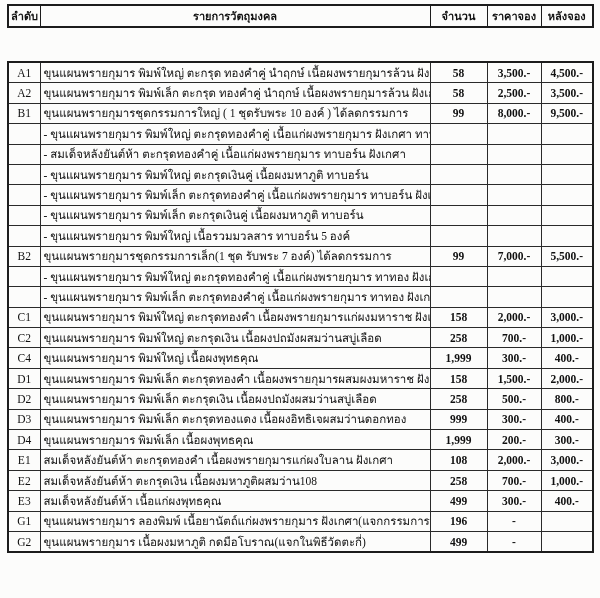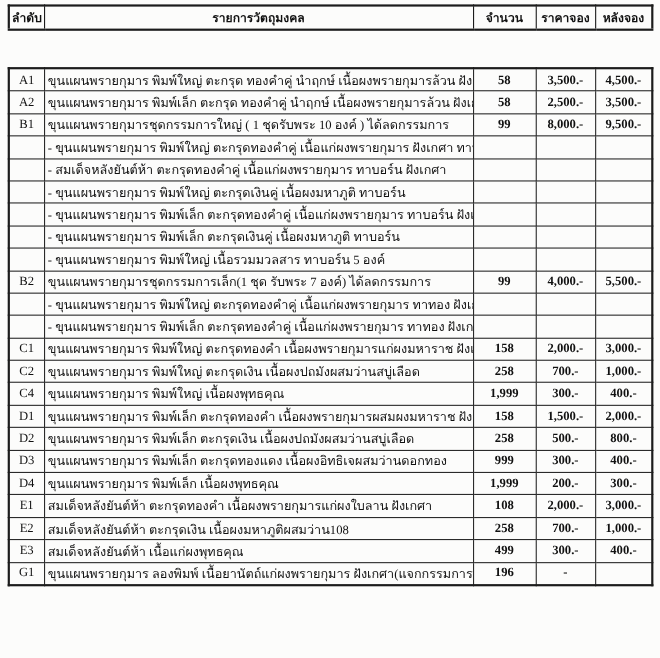--- a/index.html
+++ b/index.html
@@ -154,21 +154,21 @@
           <td class="col-no"></td>
           <td class="col-item">- ขุนแผนพรายกุมาร พิมพ์ใหญ่ เนื้อรวมมวลสาร ทาบอร์น 5 องค์</td>
           <td class="col-qty"></td>
           <td class="col-book"></td>
           <td class="col-after"></td>
         </tr>
         <tr>
           <td class="col-no">B2</td>
           <td class="col-item">ขุนแผนพรายกุมารชุดกรรมการเล็ก(1 ชุด รับพระ 7 องค์) ได้ลดกรรมการ</td>
           <td class="col-qty">99</td>
-          <td class="col-book">4,000.-</td>
+          <td class="col-book">7,000.-</td>
           <td class="col-after">5,500.-</td>
         </tr>
         <tr>
           <td class="col-no"></td>
           <td class="col-item">- ขุนแผนพรายกุมาร พิมพ์ใหญ่ ตะกรุดทองคำคู่ เนื้อแก่ผงพรายกุมาร ทาทอง ฝังเกศา</td>
           <td class="col-qty"></td>
           <td class="col-book"></td>
           <td class="col-after"></td>
         </tr>
         <tr>
@@ -248,16 +248,23 @@
           <td class="col-book">300.-</td>
           <td class="col-after">400.-</td>
         </tr>
         <tr>
           <td class="col-no">G1</td>
           <td class="col-item">ขุนแผนพรายกุมาร ลองพิมพ์ เนื้อยานัตถ์แก่ผงพรายกุมาร ฝังเกศา(แจกกรรมการ)</td>
           <td class="col-qty">196</td>
           <td class="col-book">-</td>
           <td class="col-after"></td>
         </tr>
+        <tr>
+          <td class="col-no">G2</td>
+          <td class="col-item">ขุนแผนพรายกุมาร เนื้อผงมหาภูติ กดมือโบราณ(แจกในพิธีวัดตะกี่)</td>
+          <td class="col-qty">499</td>
+          <td class="col-book">-</td>
+          <td class="col-after"></td>
+        </tr>
       </tbody>
   </table>
 
 </div>
 
 </body></html>

